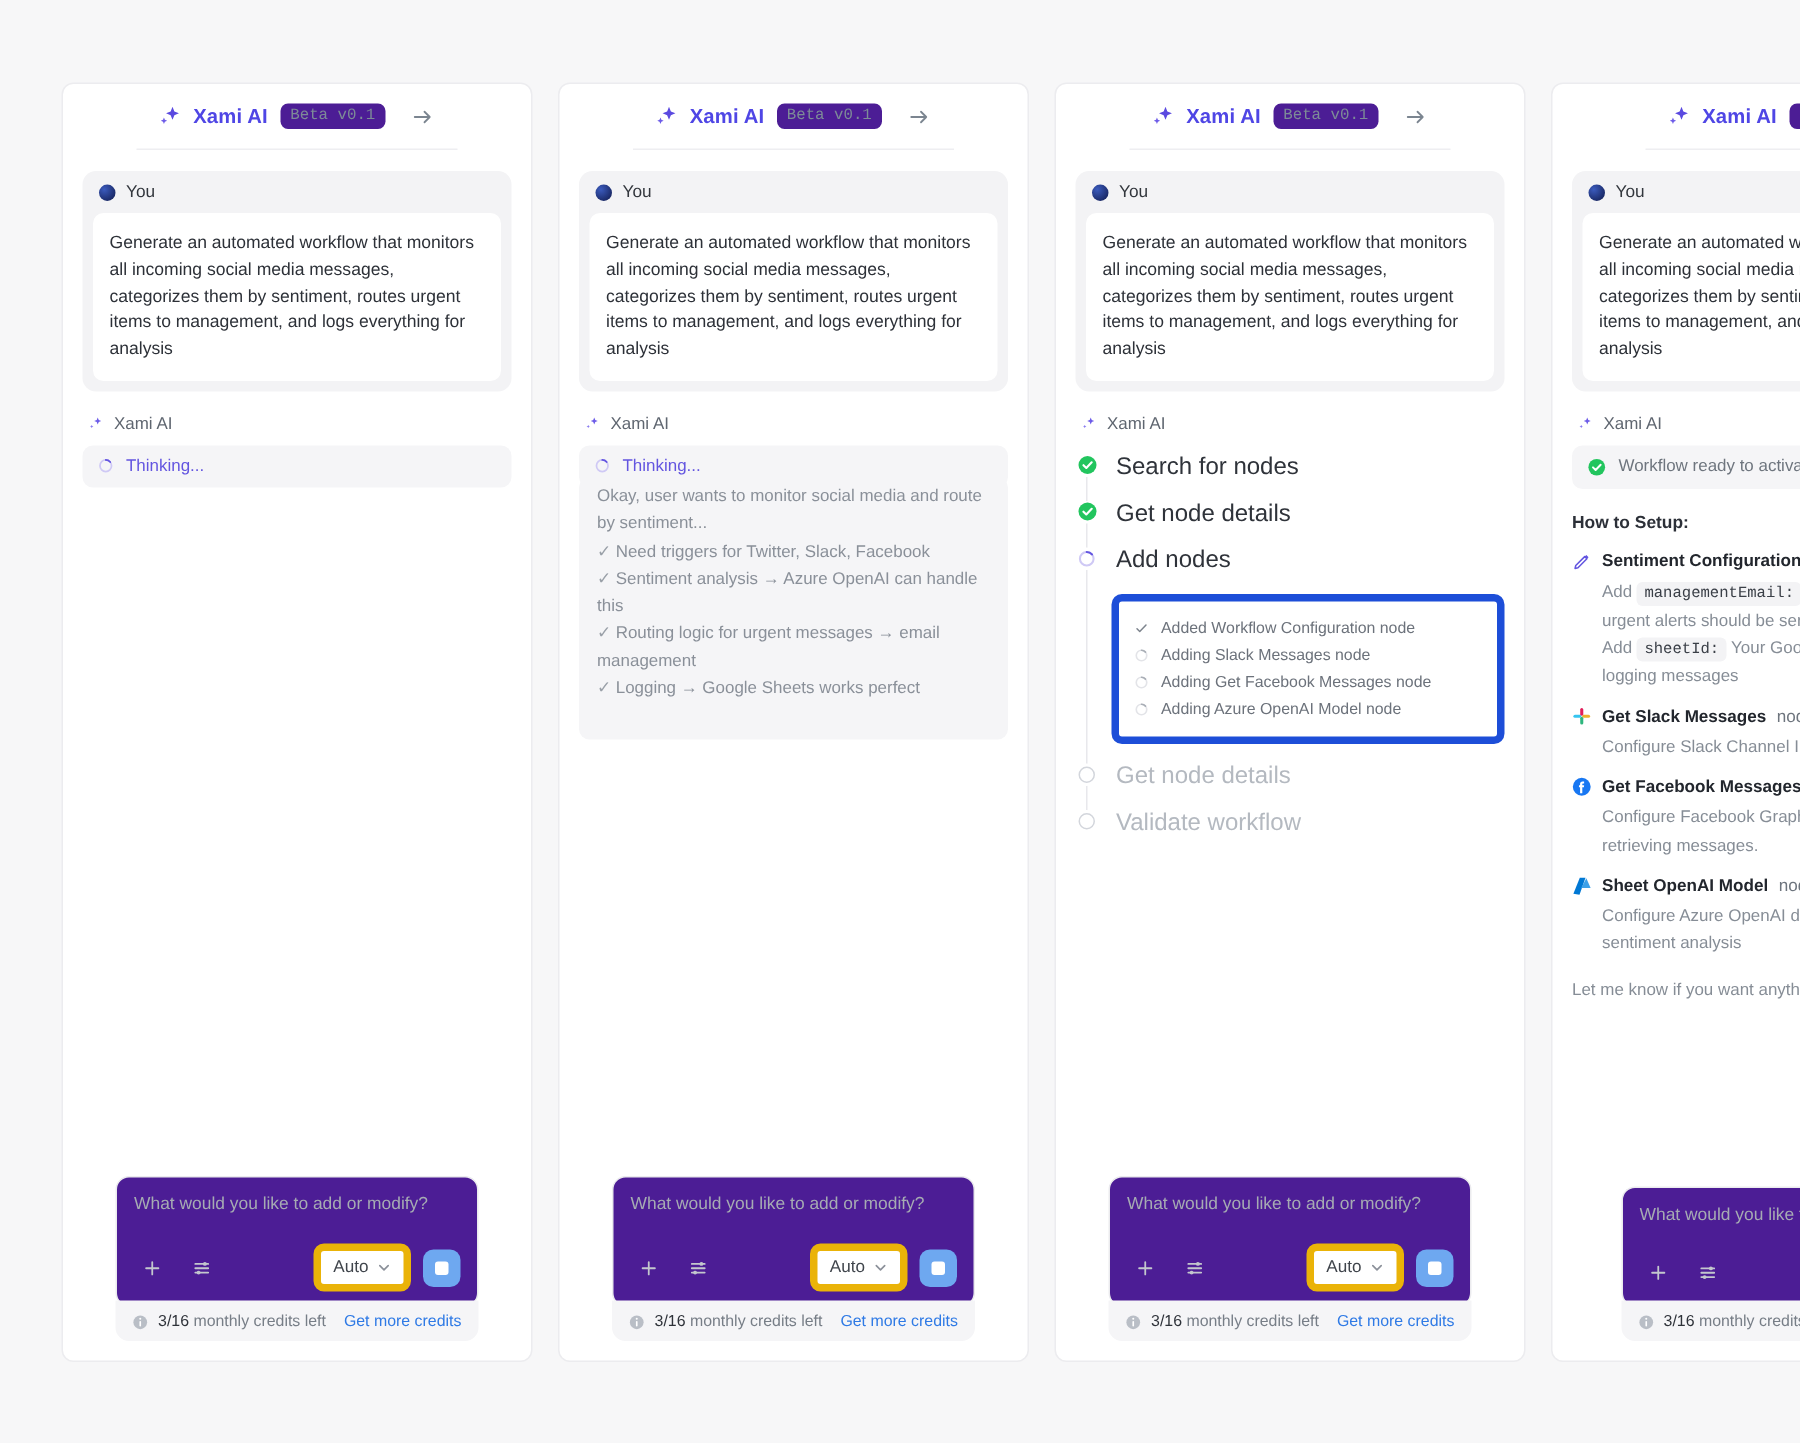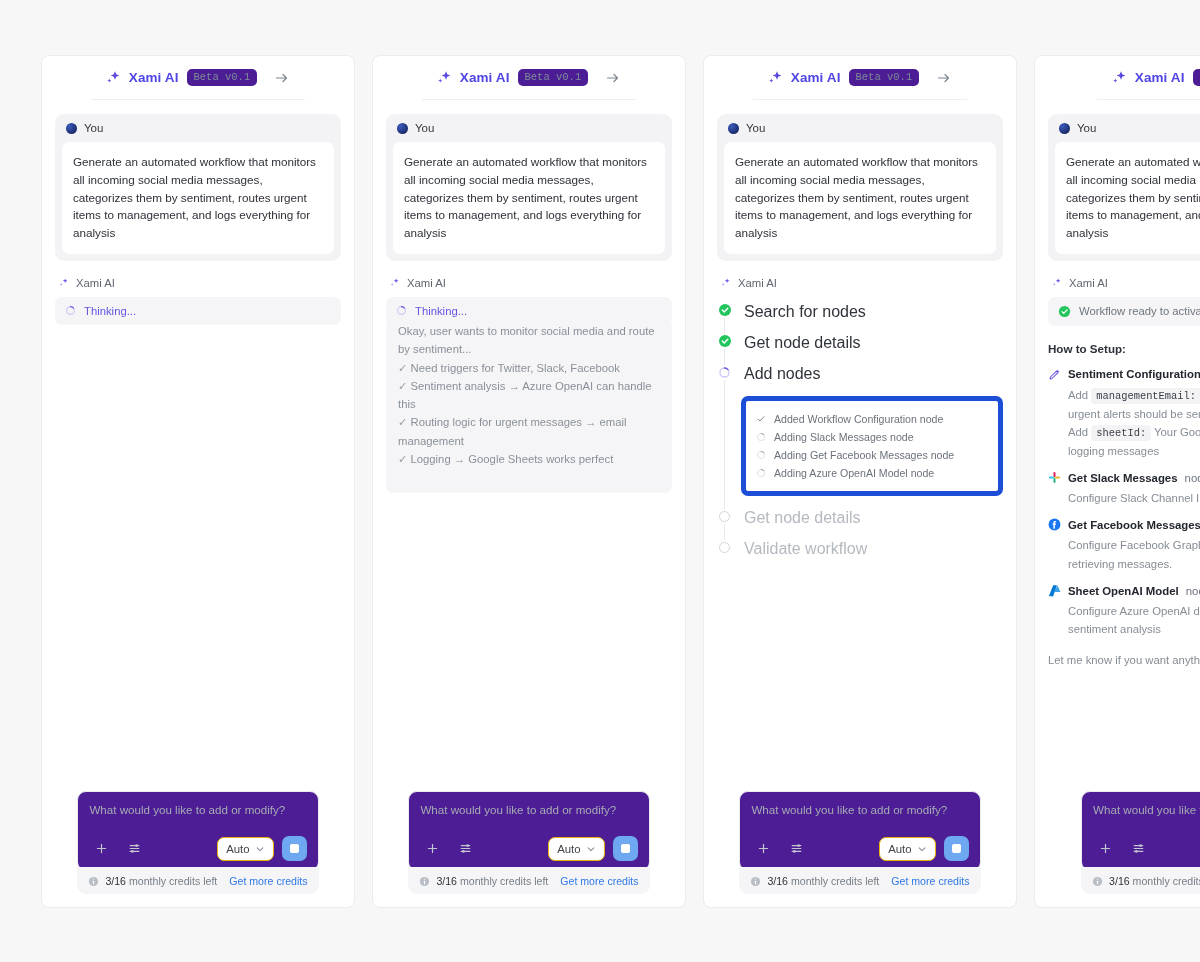--- a/index.html
+++ b/index.html
@@ -226,21 +226,21 @@
   }
   .mini-btn {
     width: 25px; height: 25px;
     border-radius: 6px;
     display: flex; align-items: center; justify-content: center;
     color: #c3c7cd;
   }
   .crow-spacer { flex: 1 1 auto; }
   .auto-sel {
     display: flex; align-items: center; gap: 5px;
-    border: 1px solid #eab308;
+    border: 5px solid #eab308;
     border-radius: 7px;
     padding: 5px 8px;
     font-size: 11.4px; color: #40454c;
     background: #fff;
   }
   .stop-btn {
     width: 25px; height: 25px;
     border-radius: 7px;
     background: #6ea8f0;
     display: flex; align-items: center; justify-content: center;

